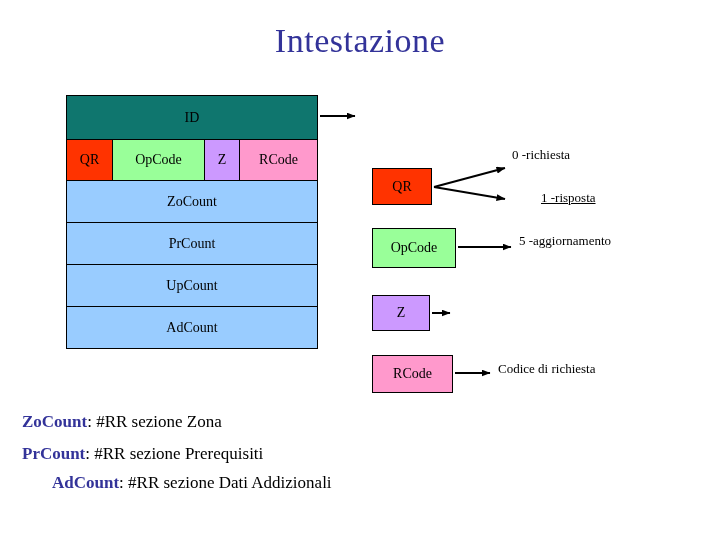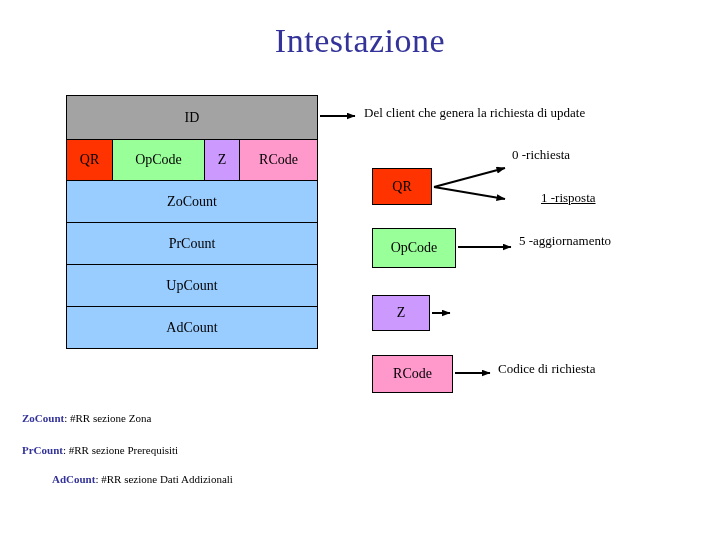--- a/index.html
+++ b/index.html
@@ -42,21 +42,21 @@
     box-sizing: border-box;
     border: 1px solid #000000;
     display: flex;
     align-items: center;
     justify-content: center;
     font-size: 14px;
     color: #000000;
     font-family: "Liberation Serif", "DejaVu Serif", serif;
   }
 
-  .c-id      { left: 66px;  top: 95px;  width: 252px; height: 45px; background: #a3a3a3; }
+  .c-id      { left: 66px;  top: 95px;  width: 252px; height: 45px; background: #0f766e; }
   .c-qr      { left: 66px;  top: 139px; width: 47px;  height: 42px; background: #ff3300; }
   .c-opcode  { left: 112px; top: 139px; width: 93px;  height: 42px; background: #99ff99; }
   .c-z       { left: 204px; top: 139px; width: 36px;  height: 42px; background: #cc99ff; }
   .c-rcode   { left: 239px; top: 139px; width: 79px;  height: 42px; background: #ff99cc; }
   .c-zo      { left: 66px;  top: 180px; width: 252px; height: 43px; background: #99ccff; }
   .c-pr      { left: 66px;  top: 222px; width: 252px; height: 43px; background: #99ccff; }
   .c-up      { left: 66px;  top: 264px; width: 252px; height: 43px; background: #99ccff; }
   .c-ad      { left: 66px;  top: 306px; width: 252px; height: 43px; background: #99ccff; }
 
   
@@ -87,21 +87,21 @@
     top: 0;
     width: 720px;
     height: 540px;
     pointer-events: none;
   }
 
   
   .legend {
     position: absolute;
     left: 22px;
-    font-size: 11px;
+    font-size: 17px;
     color: #000000;
     font-family: "Liberation Serif", "DejaVu Serif", serif;
     white-space: nowrap;
   }
   .legend .key {
     color: #333399;
     font-weight: bold;
   }
   .lg-1 { top: 412px; }
   .lg-2 { top: 444px; }
@@ -149,21 +149,20 @@
   <div class="cell b-opcode">
     <span>OpCode</span>
   </div>
   <div class="cell b-z">
     <span>Z</span>
   </div>
   <div class="cell b-rcode">
     <span>RCode</span>
   </div>
 
-  <div class="note n-idnote">Del client che genera la richiesta di update</div>
   <div class="note n-richiesta">0 -richiesta</div>
   <div class="note n-risposta">1 -risposta</div>
   <div class="note n-aggior">5 -aggiornamento</div>
   <div class="note n-codice">Codice di richiesta</div>
 
   <svg id="arrows" viewBox="0 0 720 540" xmlns="http://www.w3.org/2000/svg">
     <defs>
       <marker id="ah" markerWidth="9" markerHeight="7" refX="8.5" refY="3.5" orient="auto" markerUnits="userSpaceOnUse">
         <polygon points="0 0, 9 3.5, 0 7" fill="#000000"></polygon>
       </marker>

